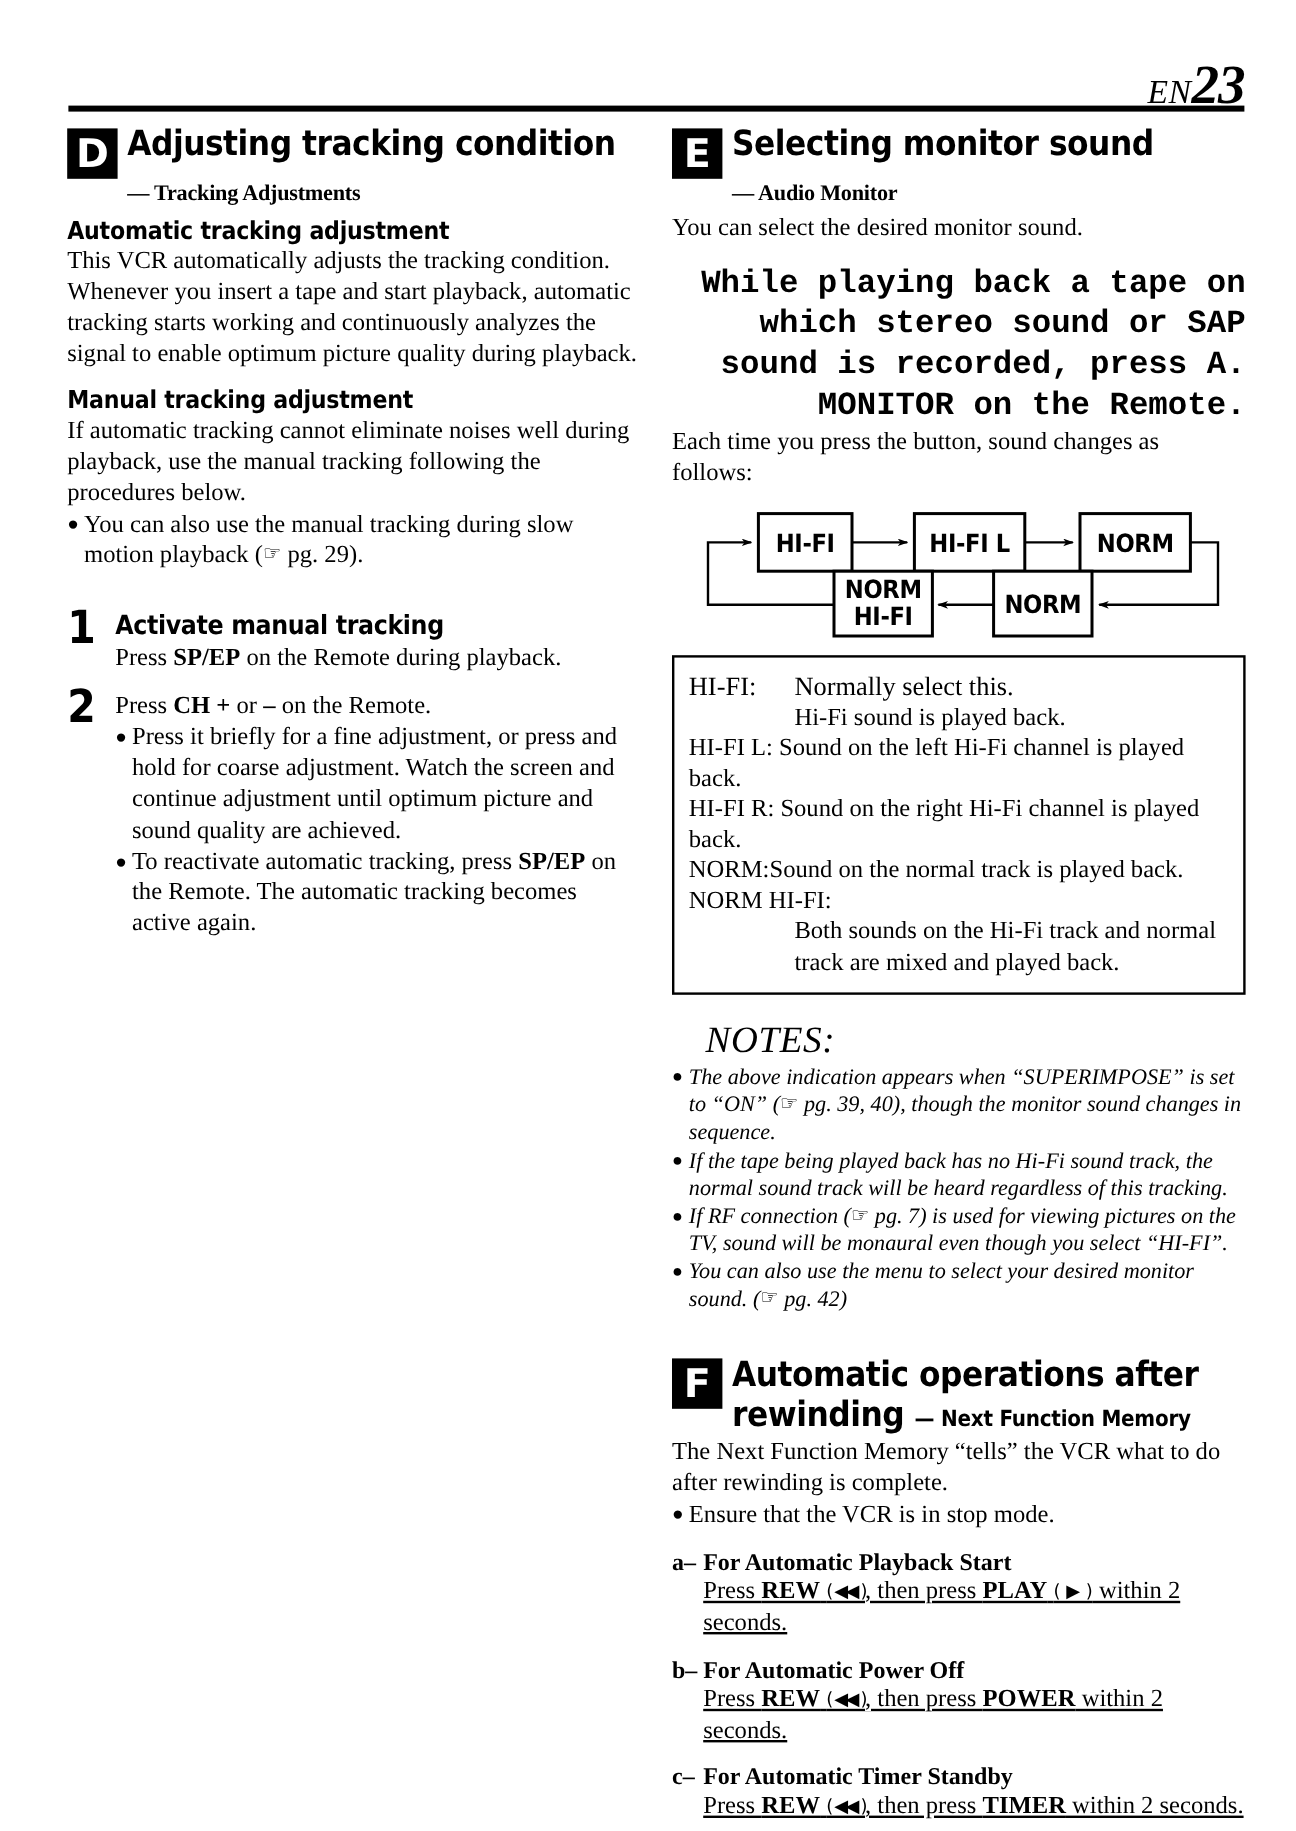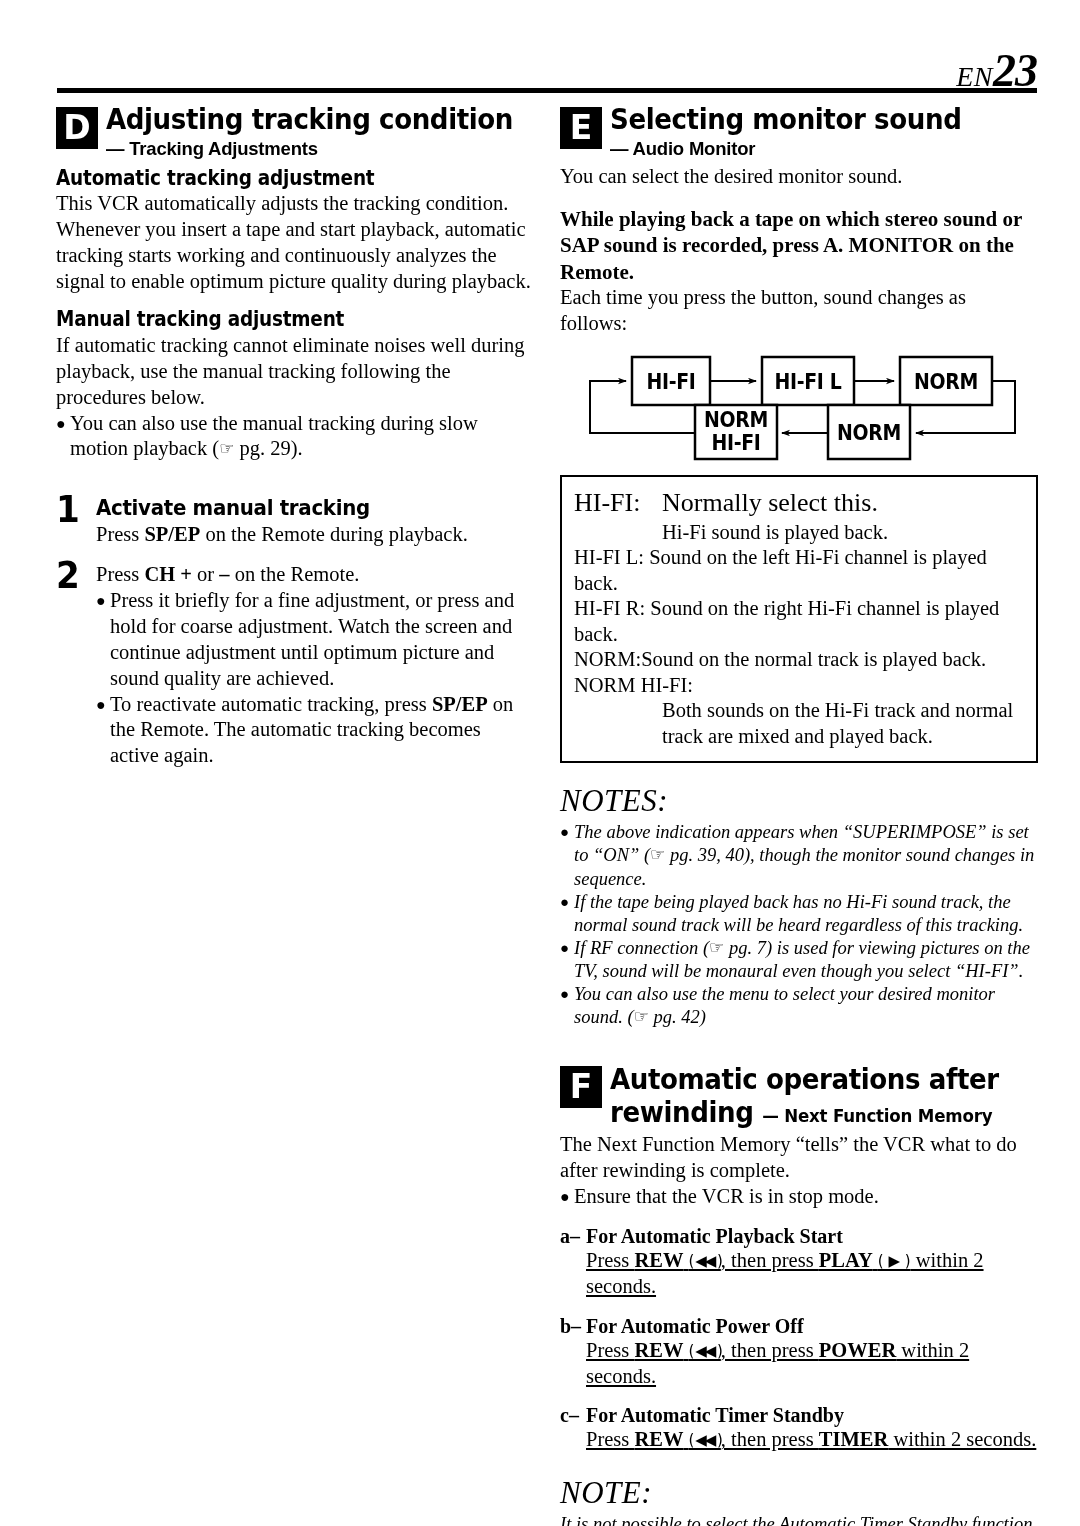--- a/index.html
+++ b/index.html
@@ -93,25 +93,25 @@
     letter-spacing: -0.4px;
   }
   .sec-title-f {
     font-family: "DejaVu Sans Condensed", "Liberation Sans", sans-serif;
     font-weight: bold;
     font-size: 29px;
     line-height: 1.12;
     letter-spacing: -0.4px;
   }
   .sec-sub {
-    font-family: Liberation Sans, sans-serif;
+    font-family: Liberation Serif, serif;
     font-weight: bold;
     font-size: 18.5px;
     line-height: 1.25;
-    margin-top: 2px;
+    margin-top: 16px;
     letter-spacing: -0.2px;
   }
   .sec-sub-inline {
     font-family: "DejaVu Sans Condensed", "Liberation Sans", sans-serif;
     font-weight: bold;
     font-size: 18.5px;
     letter-spacing: -0.2px;
   }
 
   
@@ -125,25 +125,26 @@
     letter-spacing: -0.2px;
   }
   .para {
     font-family: "Liberation Serif", serif;
     font-size: 20.5px;
     line-height: 1.265;
     margin: 0;
   }
   .b { font-weight: bold; }
   .lead-bold {
-    font-family: Liberation Serif, serif;
-    font-weight: bold;
-    font-size: 21px;
+    font-family: Liberation Mono, monospace;
+    font-weight: bold;
+    font-size: 27px;
     line-height: 1.265;
     margin: 0;
+    text-align: right;
   }
 
   .bullet {
     display: flex;
     font-family: "Liberation Serif", serif;
     font-size: 20.5px;
     line-height: 1.265;
   }
   .bullet .dot {
     flex: 0 0 auto;
@@ -201,21 +202,21 @@
 
   
   .defbox {
     border: 2px solid #000;
     margin-top: 8px;
     padding: 10px 12px 12px 12px;
   }
   .defrow {
     display: flex;
     font-family: "Liberation Serif", serif;
-    font-size: 26px;
+    font-size: 22px;
     line-height: 1.245;
   }
   .defrow .dterm {
     flex: 0 0 auto;
     width: 88px;
     white-space: nowrap;
   }
   .defrow .ddesc { flex: 1 1 auto; }
   .defcont {
     font-family: "Liberation Serif", serif;
@@ -230,20 +231,21 @@
   }
 
   
   .notes-title {
     font-family: "Liberation Serif", serif;
     font-style: italic;
     font-size: 31px;
     letter-spacing: 0.5px;
     margin-top: 20px;
     margin-bottom: 2px;
+    margin-left: 28px;
   }
   .note-bullet {
     display: flex;
     font-family: "Liberation Serif", serif;
     font-style: italic;
     font-size: 18.5px;
     line-height: 1.25;
   }
   .note-bullet .dot {
     flex: 0 0 auto;

